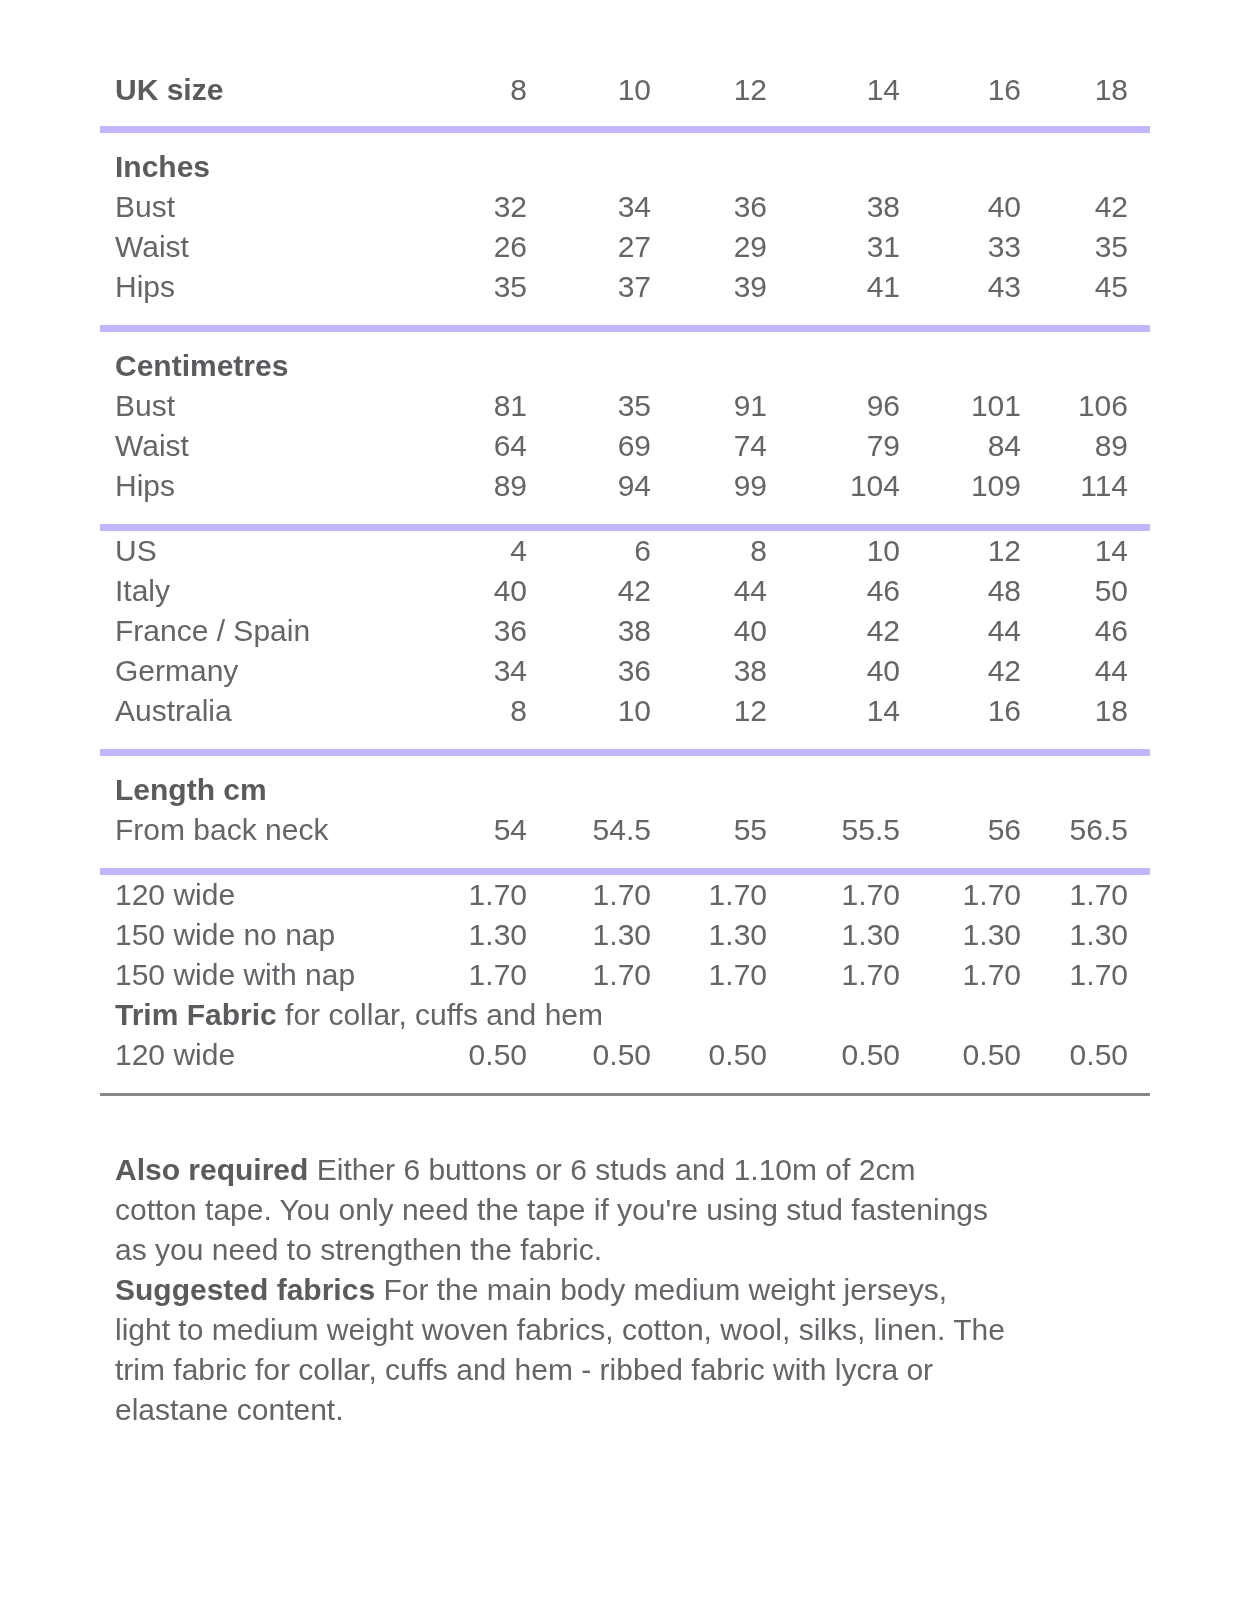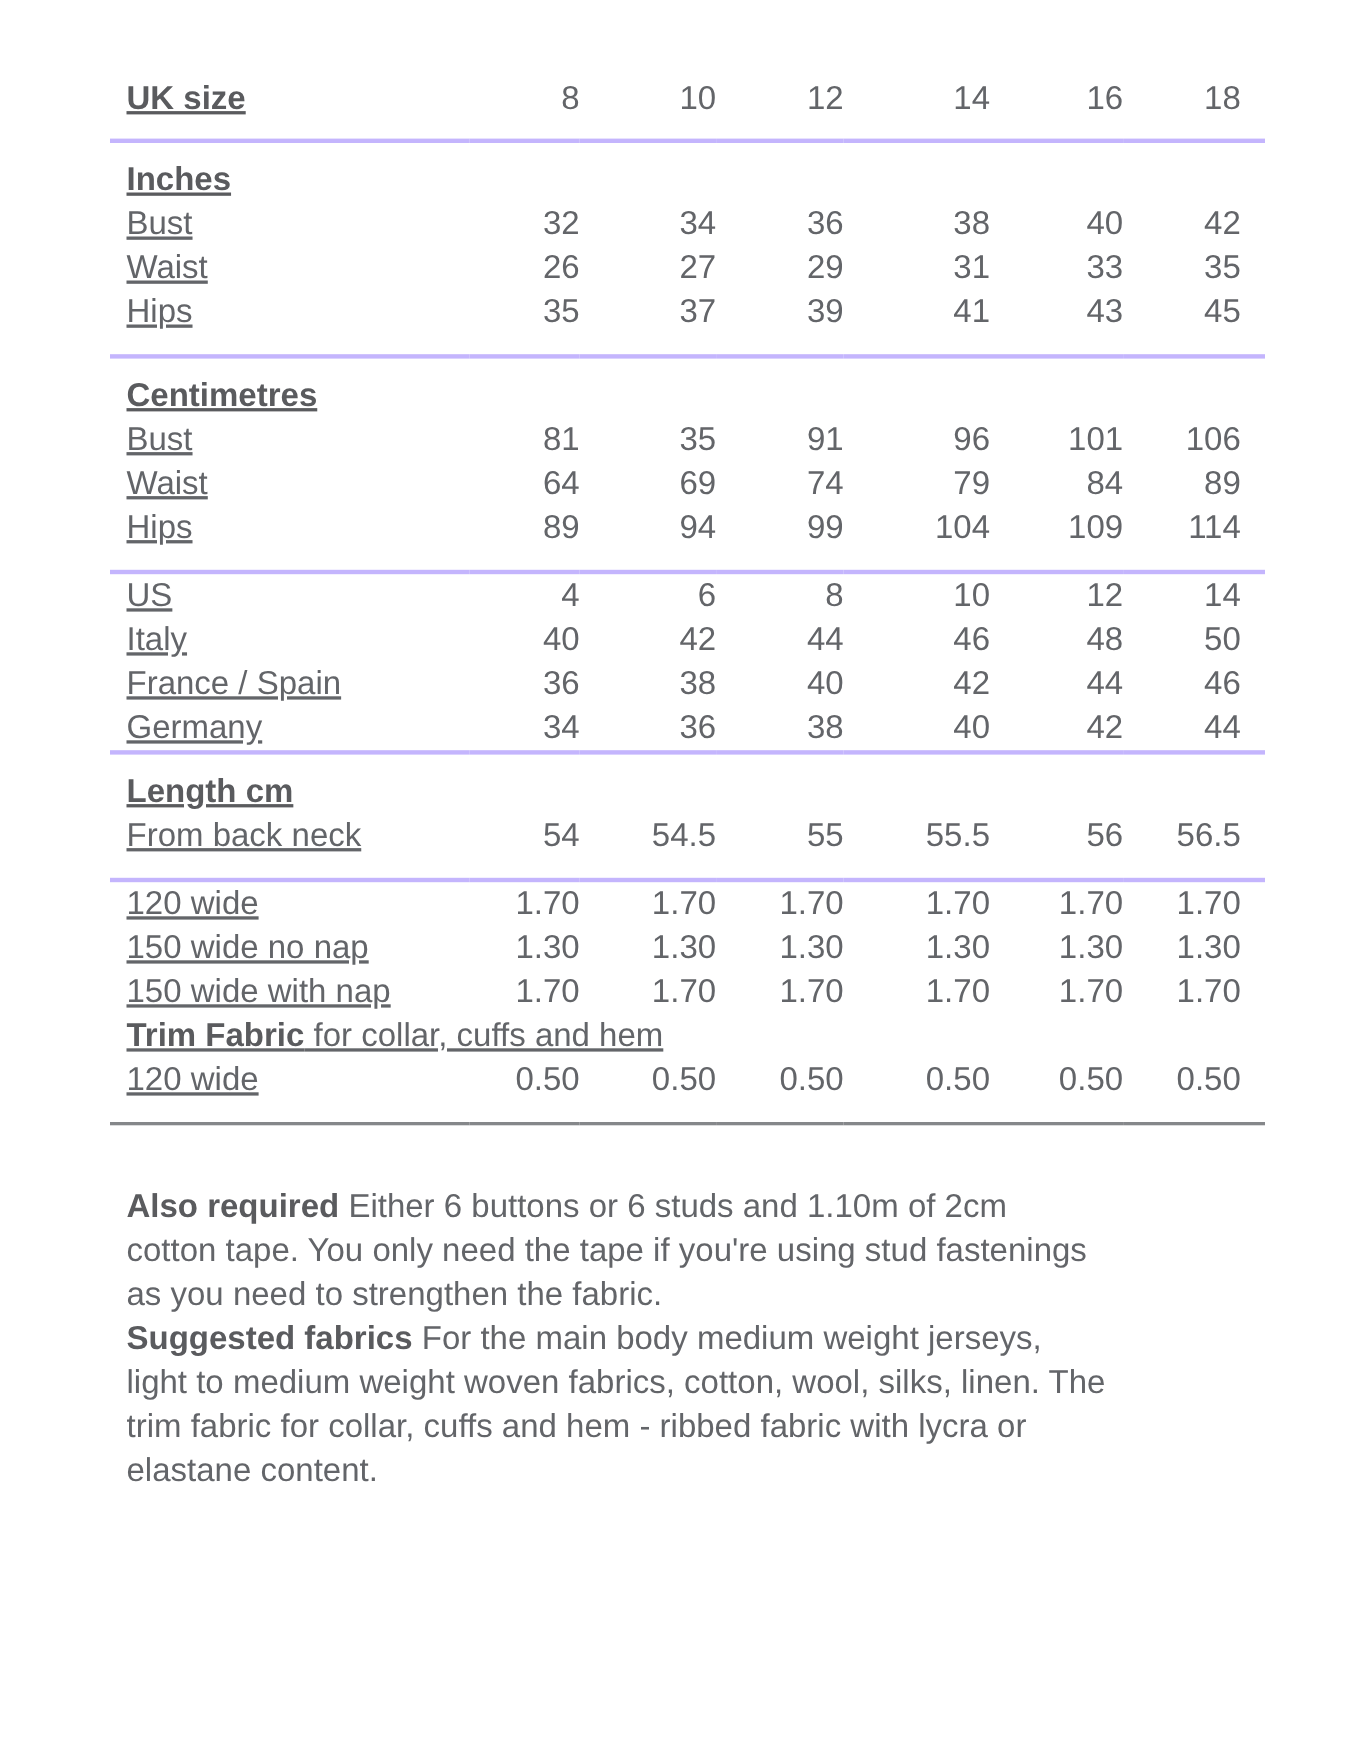--- a/index.html
+++ b/index.html
@@ -23,25 +23,25 @@
     border-bottom: 3px solid #85878a;
     font-size: 30px;
     color: #636569;
   }
   table.chart td {
     line-height: 40px;
     vertical-align: bottom;
     white-space: nowrap;
     overflow: hidden;
   }
-  td.label { text-align: left; padding-left: 15px; text-decoration: underline; }
+  td.label { text-align: left; padding-left: 15px; }
   td.num { text-align: right; }
   td.num.last { padding-right: 22px; }
   .bold { font-weight: bold; color: #5a5b5e; }
-  tbody.section { border-top: 4px solid #c4b5fd; }
+  tbody.section { border-top: 7px solid #c4b5fd; }
   tbody.head td { padding-bottom: 16px; }
   tr.title-row td { padding-top: 14px; }
   tr.last-row td { padding-bottom: 18px; }
   .notes {
     max-width: 905px;
     padding: 16px 0 0 15px;
     font-size: 30px;
     line-height: 40px;
     color: #636569;
     margin-top: 38px;
@@ -172,20 +172,29 @@
       </tr>
       <tr>
         <td class="label">Germany</td>
         <td class="num">34</td>
         <td class="num">36</td>
         <td class="num">38</td>
         <td class="num">40</td>
         <td class="num">42</td>
         <td class="num last">44</td>
       </tr>
+      <tr class="last-row">
+        <td class="label">Australia</td>
+        <td class="num">8</td>
+        <td class="num">10</td>
+        <td class="num">12</td>
+        <td class="num">14</td>
+        <td class="num">16</td>
+        <td class="num last">18</td>
+      </tr>
     </tbody>
 
     <tbody class="section">
       <tr class="title-row">
         <td class="label bold" colspan="7">Length cm</td>
       </tr>
       <tr class="last-row">
         <td class="label">From back neck</td>
         <td class="num">54</td>
         <td class="num">54.5</td>

